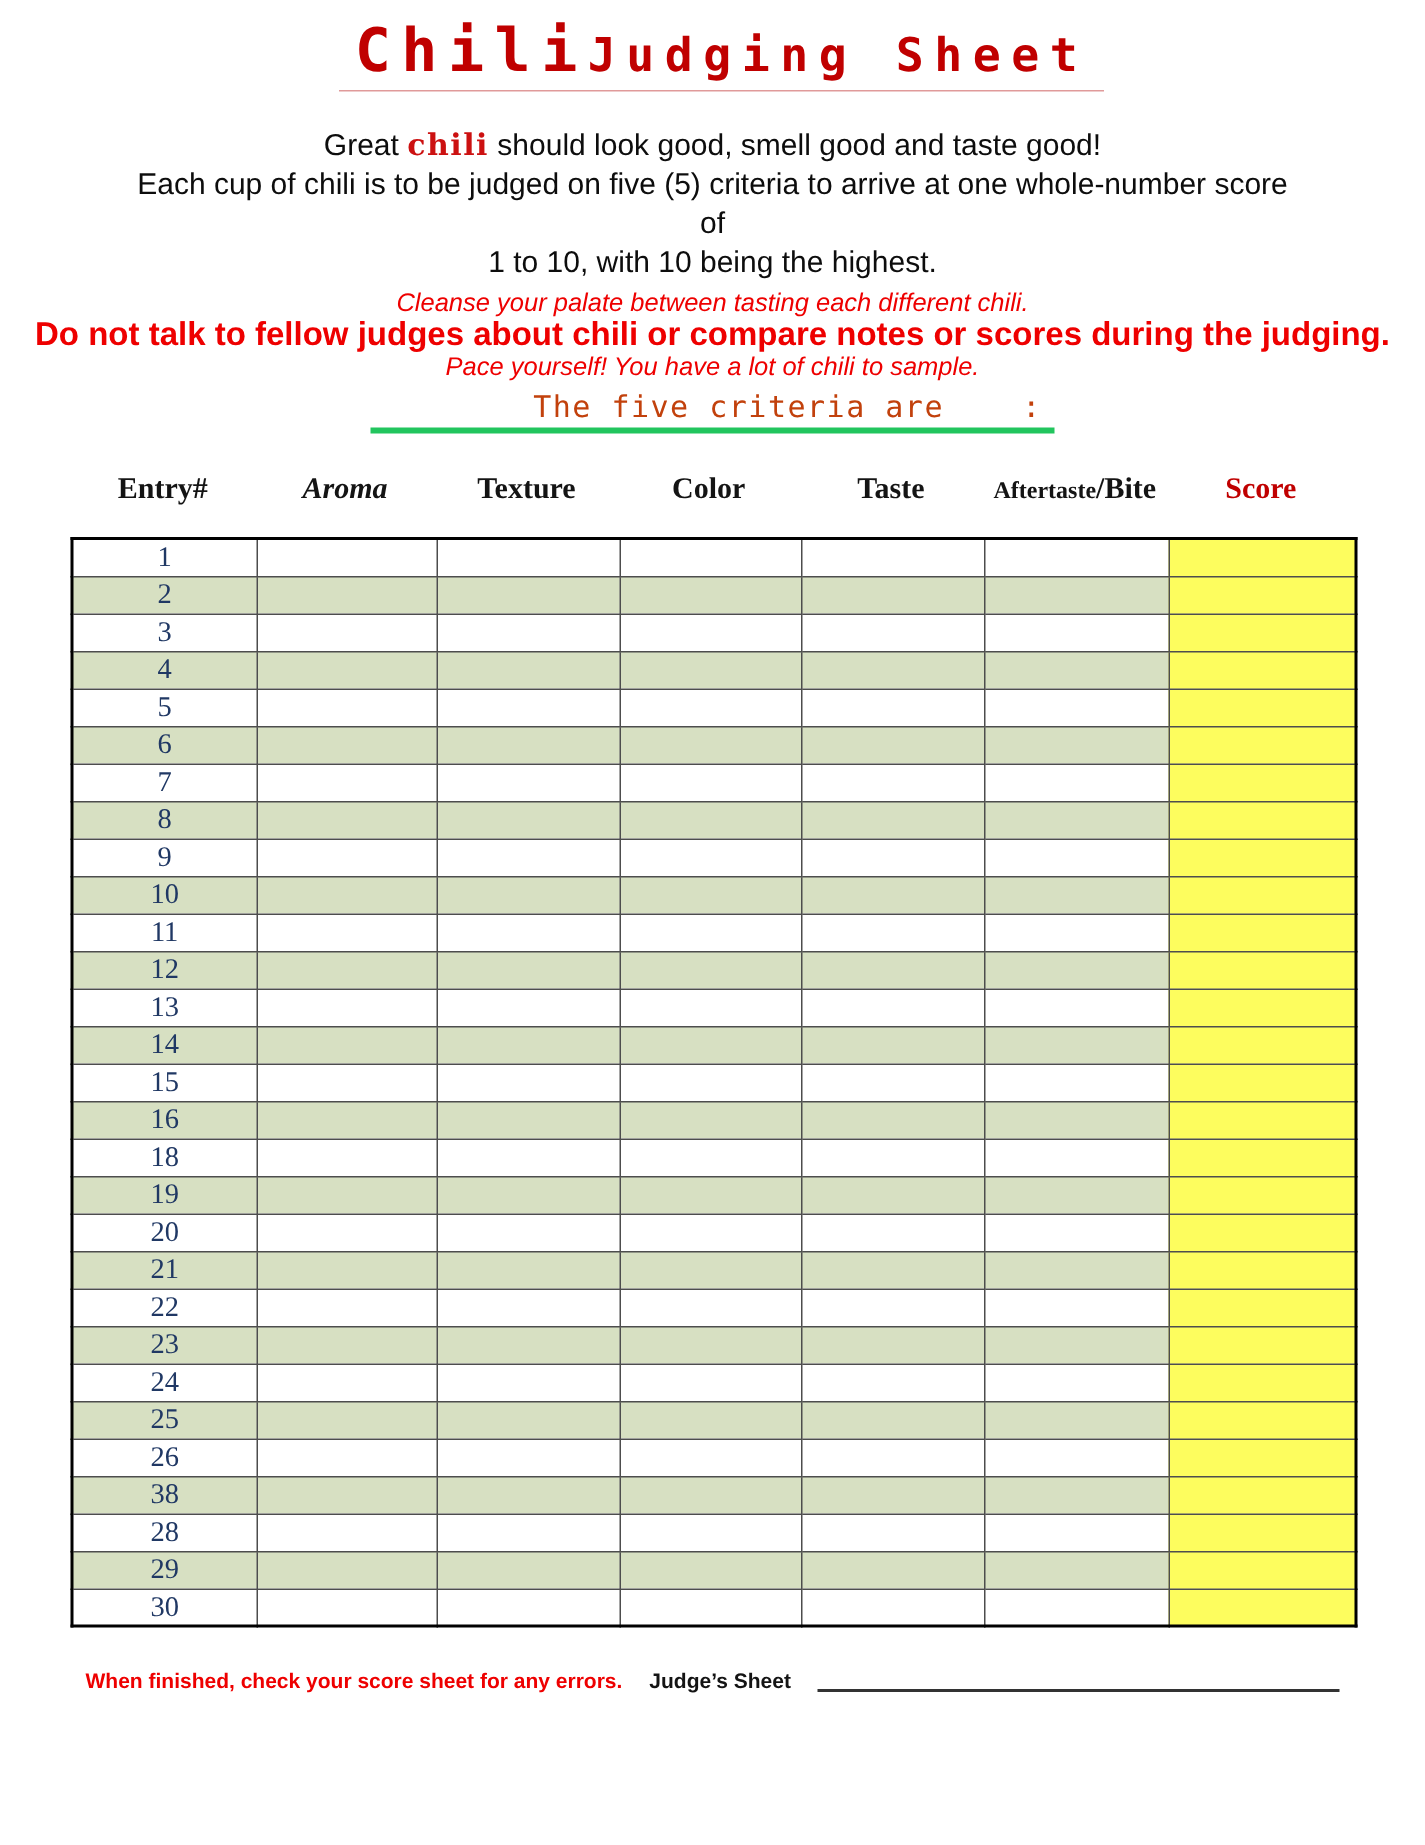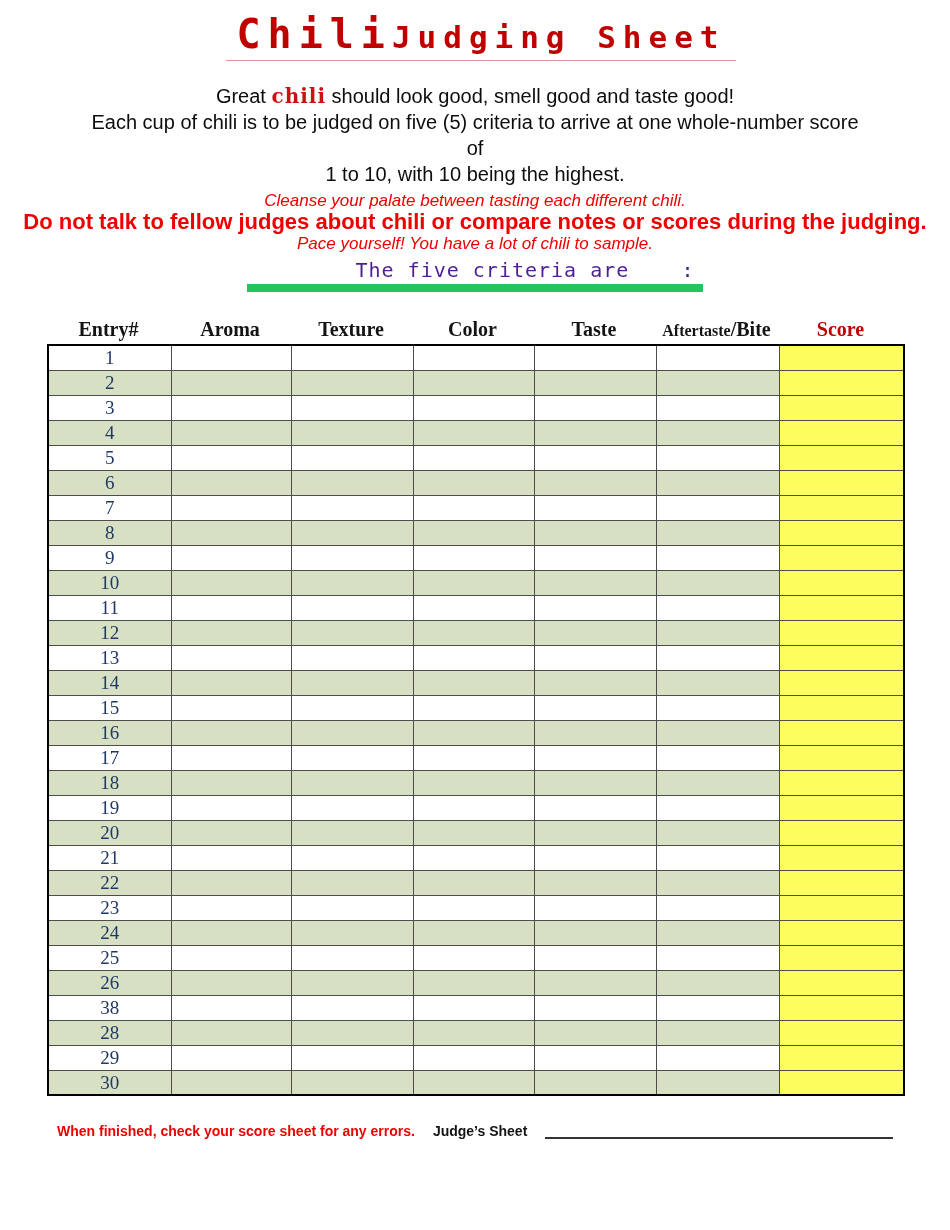--- a/index.html
+++ b/index.html
@@ -59,40 +59,40 @@
     line-height:22px;
   }
 
   
   .criteria-row{text-align:center;margin-top:4px;}
   .criteria-heading{
     display:inline-block;
     font-family:"DejaVu Sans Mono", monospace;
     font-size:20px;
     letter-spacing:1px;
-    color:#4c1d95;
+    color:#c2410c;
     white-space:pre;
-    border-bottom:8px solid #22c55e;
+    border-bottom:4px solid #22c55e;
     padding:0 8px 2px 108px;
   }
 
   
   .table-area{margin:26px 0 0 47px;width:856px;}
   .header-row{
     display:flex;
     width:856px;
     align-items:center;
     font-family:"Liberation Serif", serif;
     font-weight:bold;
     font-size:20px;
     color:#141414;
-    margin-bottom:3px;
+    margin-bottom:20px;
   }
   .header-row .hcell{text-align:center;white-space:nowrap;}
-  .c0{width:123px;} .c1{width:120px;} .c2{width:122px;} .c3{width:121px;}
+  .c0{width:123px;} .c1{width:120px;font-style:italic;} .c2{width:122px;} .c3{width:121px;}
   .c4{width:122px;} .c5{width:123px;} .c6{width:125px;}
   .h-after-small{font-size:16px;}
   .h-after-large{font-size:20px;}
   .h-score{color:var(--title-red);}
 
   table.judging{
     border-collapse:collapse;
     table-layout:fixed;
     width:856px;
     border:2px solid #000;
@@ -317,29 +317,20 @@
           <tr>
             <td class="entry">16</td>
             <td></td>
             <td></td>
             <td></td>
             <td></td>
             <td></td>
             <td class="score"></td>
           </tr>
           <tr>
-            <td class="entry">17</td>
-            <td></td>
-            <td></td>
-            <td></td>
-            <td></td>
-            <td></td>
-            <td class="score"></td>
-          </tr>
-          <tr>
             <td class="entry">18</td>
             <td></td>
             <td></td>
             <td></td>
             <td></td>
             <td></td>
             <td class="score"></td>
           </tr>
           <tr>
             <td class="entry">19</td>

